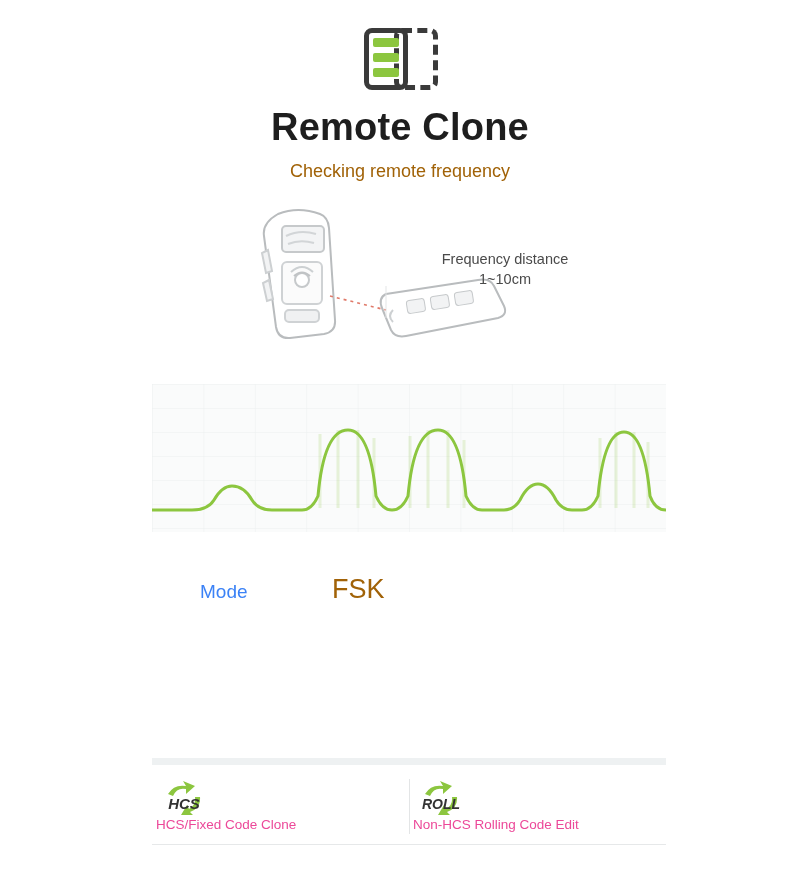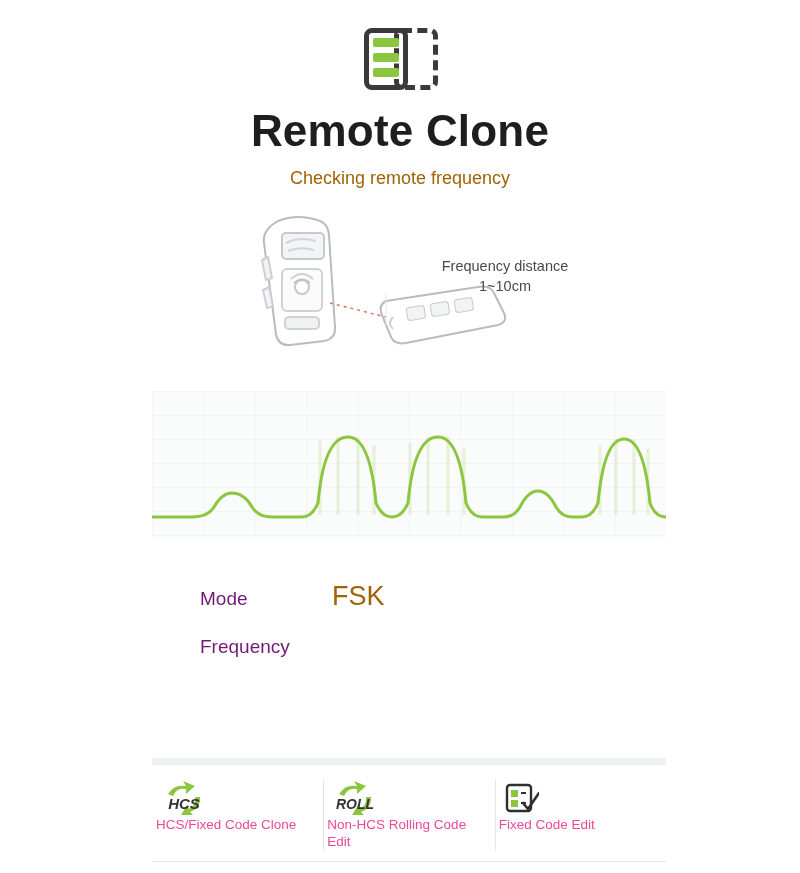--- a/index.html
+++ b/index.html
@@ -56,21 +56,21 @@
     z-index: 3;
   }
   .batt-bars span {
     display: block;
     height: 9px;
     background: #8cc63f;
     border-radius: 2px;
     margin-bottom: 6px;
   }
   .title {
-    font-size: 44px;
+    font-size: 38px;
     font-weight: bold;
     letter-spacing: 0.2px;
     margin: 2px 0 12px 0;
     color: #1e1e1e;
   }
   .subtitle {
     font-size: 18px;
     color: #a16207;
     margin-bottom: 24px;
   }
@@ -111,21 +111,21 @@
     padding-left: 200px;
   }
   .info-row {
     display: flex;
     align-items: baseline;
     margin-bottom: 24px;
   }
   .info-label {
     width: 132px;
     font-size: 19px;
-    color: #701a75;
+    color: #3b82f6;
   }
   .info-value {
     font-size: 27px;
     color: #a16207;
   }
 
   
   .bottom {
     position: absolute;
     left: 152px;
@@ -242,21 +242,20 @@
          M448 54 L448 124 M464 48 L464 124 M482 48 L482 124 M496 58 L496 124" opacity="0.18"></path>
   </svg>
 </div>
 
 <div class="info">
   <div class="info-row">
     <div class="info-label">Mode</div>
     <div class="info-value">FSK</div>
   </div>
   <div class="info-row">
-    <div class="info-label">Frequency</div>
   </div>
 </div>
 
 <div class="bottom">
   <div class="bottom-sep"></div>
   <div class="bottom-items">
 
     <div class="bottom-item">
       <div class="bi-icon">
         <svg width="56" height="34" viewBox="0 0 56 34">
@@ -272,27 +271,15 @@
       <div class="bi-icon">
         <svg width="56" height="34" viewBox="0 0 56 34">
           <path d="M12 13 q6 -10 18 -8 l-3 -5 l12 5 l-9 8 l0 -5 q-9 -2 -13 7 z" fill="#8cc63f"></path>
           <path d="M44 16 q1 11 -10 15 l4 4 l-13 -1 l6 -10 l2 4 q7 -4 6 -12 z" fill="#8cc63f"></path>
           <text x="28" y="28" font-family="Liberation Sans, sans-serif" font-size="14" font-weight="bold" font-style="italic" text-anchor="middle" fill="#333">ROLL</text>
         </svg>
       </div>
       <div class="bi-label">Non-HCS Rolling Code Edit</div>
     </div>
 
-    <div class="bottom-item">
-      <div class="bi-icon">
-        <svg width="40" height="34" viewBox="0 0 40 34">
-          <rect x="8" y="4" width="24" height="26" rx="3" fill="none" stroke="#2f2f2f" stroke-width="2.4"></rect>
-          <rect x="12" y="9" width="7" height="7" fill="#8cc63f"></rect>
-          <rect x="12" y="19" width="7" height="7" fill="#8cc63f"></rect>
-          <path d="M22 12 l5 0 M22 22 l5 0" stroke="#2f2f2f" stroke-width="2"></path>
-          <path d="M24 22 l5 6 l11 -16" fill="none" stroke="#2f2f2f" stroke-width="2.6" stroke-linecap="round" stroke-linejoin="round"></path>
-        </svg>
-      </div>
-      <div class="bi-label">Fixed Code Edit</div>
-    </div>
 
   </div>
 </div>
 
 </body></html>

